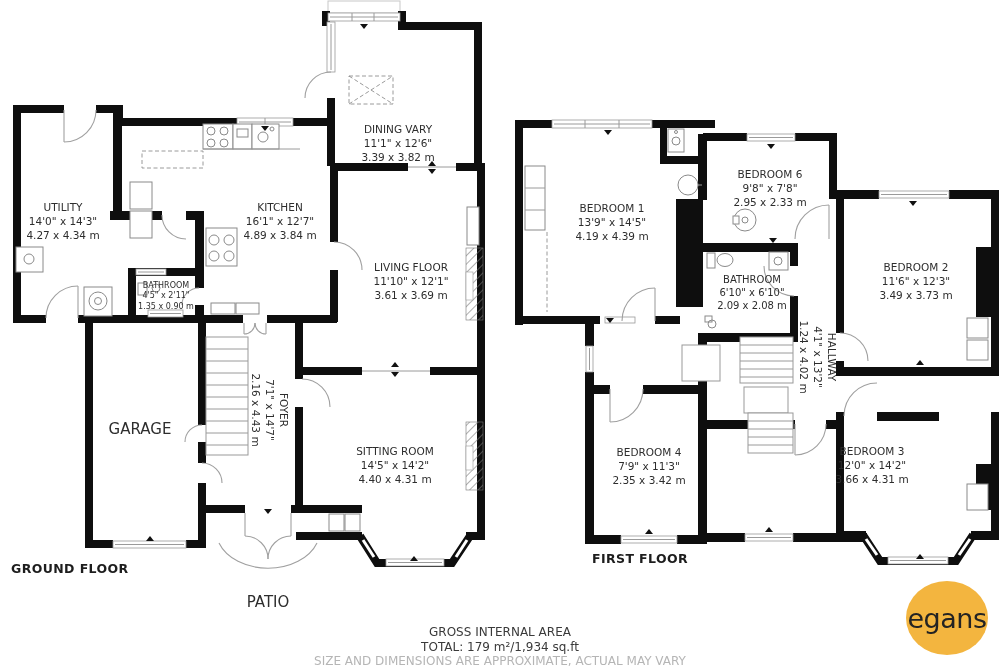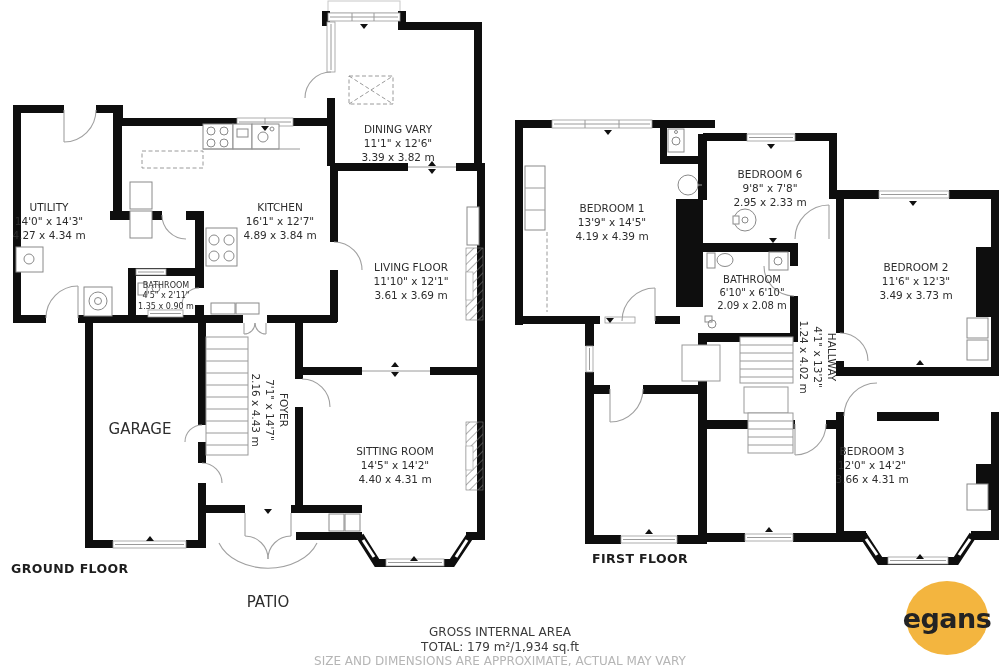--- a/index.html
+++ b/index.html
@@ -17,21 +17,21 @@
     font-size:10.5px;line-height:1.32;white-space:nowrap;}
   .room-label.sm{font-size:8px;line-height:1.3;}
   .room-label.md{font-size:10px;}
   .room-label.vert{transform:translate(-50%,-50%) rotate(90deg);}
   .area-label{position:absolute;transform:translate(-50%,-50%);font-size:15px;color:#2d2d2d;white-space:nowrap;}
   .floor-title{position:absolute;font-weight:bold;font-size:12.5px;color:#1d1d1d;letter-spacing:.4px;white-space:nowrap;}
   .footer{position:absolute;left:0;right:0;top:625px;text-align:center;font-size:12px;color:#3a3a3a;line-height:1.22;}
   .footer .muted{color:#b5b5b5;}
   .logo{position:absolute;left:906px;top:581px;width:82px;height:74px;border-radius:50%;background:#F3B53F;
     display:flex;align-items:center;justify-content:center;}
-  .logo span{font-weight:bold;font-size:27px;color:#232323;letter-spacing:-.5px;}
+  .logo span{font-weight:normal;font-size:27px;color:#232323;letter-spacing:-.5px;}
 </style>
 </head>
 <body>
 
 <div class="canvas">
 
 <svg width="1000" height="667" viewBox="0 0 1000 667">
   <defs>
     <pattern id="hatch" width="6" height="6" patternUnits="userSpaceOnUse" patternTransform="rotate(45)">
       <line x1="0" y1="0" x2="0" y2="6" stroke="#777" stroke-width="1.2"></line>
@@ -352,21 +352,21 @@
           <polygon class="tri" points="645,534 653,534 649,529"></polygon>
       <polygon class="tri" points="765,532 773,532 769,527"></polygon>
           <polygon class="tri" points="916,559 924,559 920,554"></polygon>
       <polygon class="tri" points="769,238 777,238 773,243"></polygon>
           <polygon class="tri" points="606,318 614,318 610,323"></polygon>
       <polygon class="tri" points="916,365 924,365 920,360"></polygon>
     </g>
   </g>
 </svg>
 
-<div class="room-label" style="left:49px;top:222px">
+<div class="room-label" style="left:63px;top:222px">
   <div>UTILITY</div>
   <div>14'0" x 14'3"</div>
   <div>4.27 x 4.34 m</div>
 </div>
 <div class="room-label" style="left:280px;top:222px">
   <div>KITCHEN</div>
   <div>16'1" x 12'7"</div>
   <div>4.89 x 3.84 m</div>
 </div>
 <div class="room-label sm" style="left:166px;top:297px">
@@ -415,20 +415,25 @@
 <div class="room-label vert" style="left:817px;top:357px">
   <div>HALLWAY</div>
   <div>4'1" x 13'2"</div>
   <div>1.24 x 4.02 m</div>
 </div>
 <div class="room-label" style="left:916px;top:282px">
   <div>BEDROOM 2</div>
   <div>11'6" x 12'3"</div>
   <div>3.49 x 3.73 m</div>
 </div>
+<div class="room-label" style="left:649px;top:467px">
+  <div>BEDROOM 4</div>
+  <div>7'9" x 11'3"</div>
+  <div>2.35 x 3.42 m</div>
+</div>
 <div class="room-label" style="left:872px;top:466px">
   <div>BEDROOM 3</div>
   <div>12'0" x 14'2"</div>
   <div>3.66 x 4.31 m</div>
 </div>
 
 <div class="floor-title" style="left:11px;top:561px">GROUND FLOOR</div>
 <div class="floor-title" style="left:592px;top:551px">FIRST FLOOR</div>
 
 <div class="footer">

